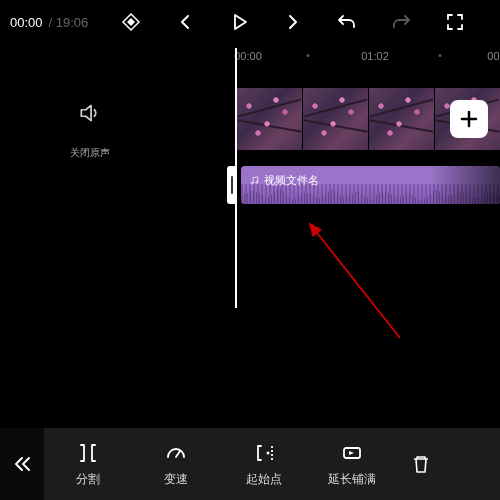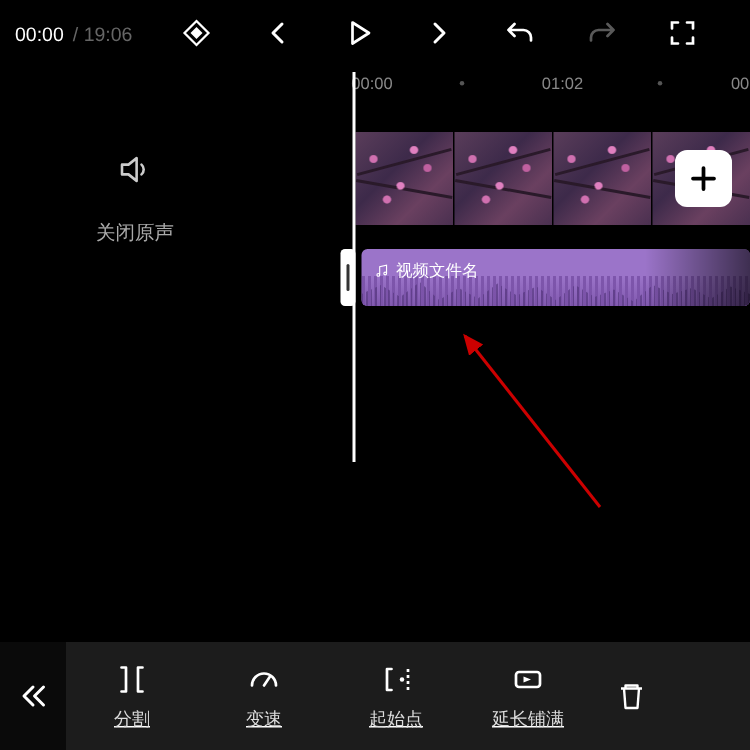--- a/index.html
+++ b/index.html
@@ -11,21 +11,21 @@
   .top-icons .ico { width: 22px; height: 22px; display: flex; align-items: center; justify-content: center; }
   .ruler { position: relative; height: 28px; margin-top: 6px; }
   .ruler-tick { position: absolute; top: 0; font-size: 11px; color: #888; transform: translateX(-50%); }
   .ruler-dot { position: absolute; top: 4px; width: 3px; height: 3px; border-radius: 50%; background: #555; transform: translateX(-50%); }
   .timeline-area { position: relative; height: 230px; }
   .playhead { position: absolute; left: 235px; top: -30px; width: 2px; height: 260px; background: #fff; z-index: 5; }
   .left-controls { position: absolute; left: 0; top: 10px; display: flex; gap: 10px; padding-left: 60px; }
   .left-ctrl { width: 60px; display: flex; flex-direction: column; align-items: center; gap: 8px; }
   .left-ctrl .box { width: 50px; height: 50px; display: flex; align-items: center; justify-content: center; border-radius: 6px; }
   .left-ctrl.cover .box { background: #3a3a3a; }
-  .left-ctrl .lbl { font-size: 13px; color: #aaa; }
+  .left-ctrl .lbl { font-size: 10px; color: #aaa; }
   .video-track { position: absolute; left: 237px; top: 10px; right: 0; height: 62px; border-radius: 6px; overflow: visible; display: flex; }
   .video-clip { flex: 1; background: linear-gradient(135deg,#5a3d5a 0%,#3d2a4a 40%,#6a4060 70%,#4a3050 100%); position: relative; overflow: hidden; }
   .video-clip::before, .video-clip::after { content:""; position:absolute; inset:0; background:
       radial-gradient(circle at 20% 30%, #d070b0 2px, transparent 3px),
       radial-gradient(circle at 50% 60%, #e080c0 2px, transparent 3px),
       radial-gradient(circle at 80% 40%, #c060a0 2px, transparent 3px),
       radial-gradient(circle at 35% 75%, #d070b0 2px, transparent 3px),
       radial-gradient(circle at 65% 20%, #e080c0 2px, transparent 3px);
       background-size: 60px 60px; }
   .video-clip .branch { position:absolute; width:100%; height:2px; background:#2a1a2a; top:30%; transform:rotate(-15deg);}
@@ -39,21 +39,21 @@
      repeating-linear-gradient(90deg, rgba(122,82,168,0.9) 0 2px, transparent 2px 4px),
      linear-gradient(180deg, transparent 0%, rgba(122,82,168,0.8) 100%); }
   .audio-track .wave::before { content:""; position:absolute; inset:0;
      background: repeating-linear-gradient(90deg, rgba(80,50,120,0.6) 0 1px, transparent 1px 3px);
      clip-path: polygon(0 60%, 5% 30%, 10% 70%, 15% 20%, 20% 80%, 25% 40%, 30% 75%, 35% 25%, 40% 65%, 45% 35%, 50% 80%, 55% 30%, 60% 70%, 65% 45%, 70% 85%, 75% 30%, 80% 60%, 85% 40%, 90% 75%, 95% 35%, 100% 60%, 100% 100%, 0 100%);}
   .audio-label { font-size: 11px; color: #fff; z-index:2; display:flex; align-items:center; gap:4px;}
   .audio-dark { position:absolute; right:0; top:0; width:70px; height:100%; background: linear-gradient(90deg, rgba(0,0,0,0) 0%, rgba(0,0,0,0.6) 100%); z-index:3;}
   .arrow { position:absolute; left:300px; top:140px; z-index:7; pointer-events:none;}
   .bottom-bar { position: absolute; left: 0; right: 0; bottom: 0; height: 72px; background: #1c1c1c; display: flex; align-items: center; }
   .collapse-btn { width: 44px; height: 72px; background: #0a0a0a; display: flex; align-items: center; justify-content: center; flex-shrink:0;}
-  .tool-items { flex: 1; display: flex; overflow: hidden; text-decoration: underline; }
+  .tool-items { flex: 1; display: flex; overflow: hidden; }
   .tool-item { width: 88px; flex-shrink:0; display: flex; flex-direction: column; align-items: center; justify-content: center; gap: 6px; }
   .tool-item .ico { width: 24px; height: 24px; display:flex; align-items:center; justify-content:center;}
   .tool-item .lbl { font-size: 12px; color: #ddd; }
   svg { display:block; }
 </style>
 </head>
 <body>
 
 <div class="top-bar">
   <span class="time-cur">00:00</span>

